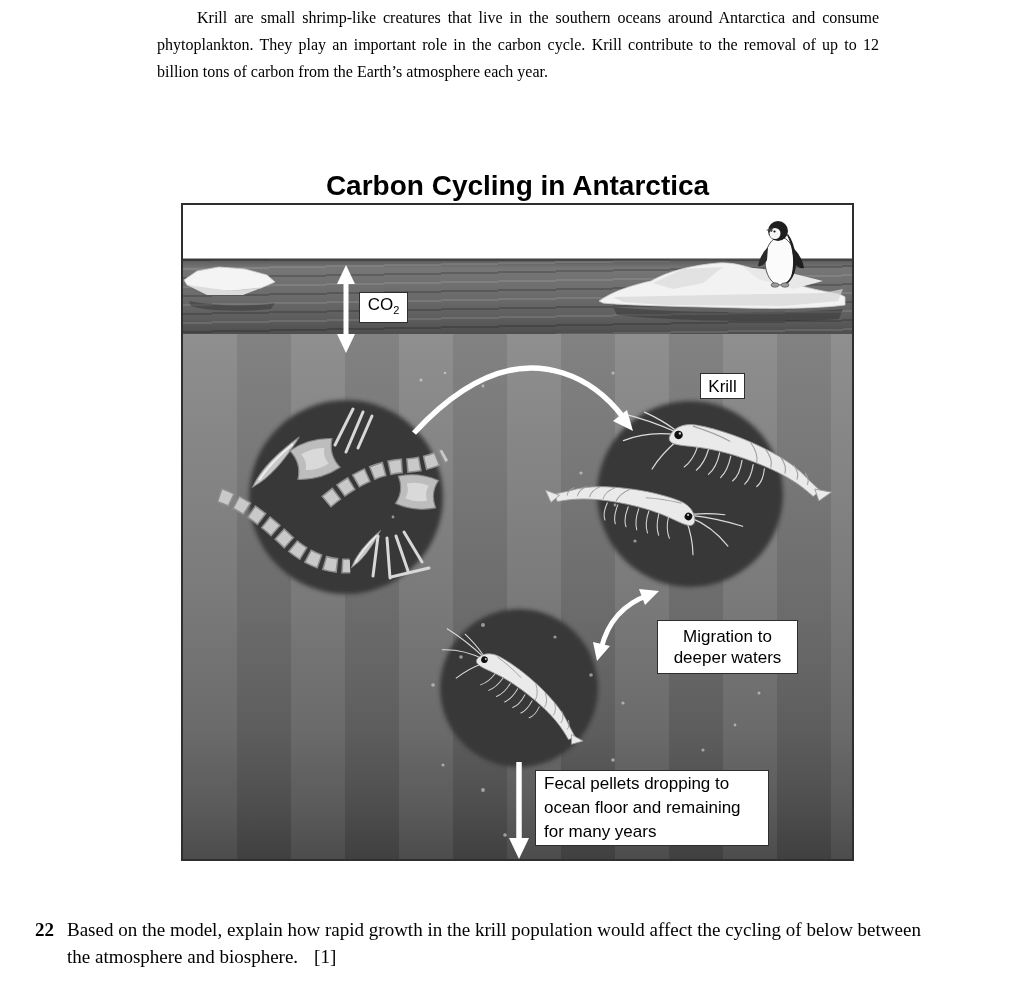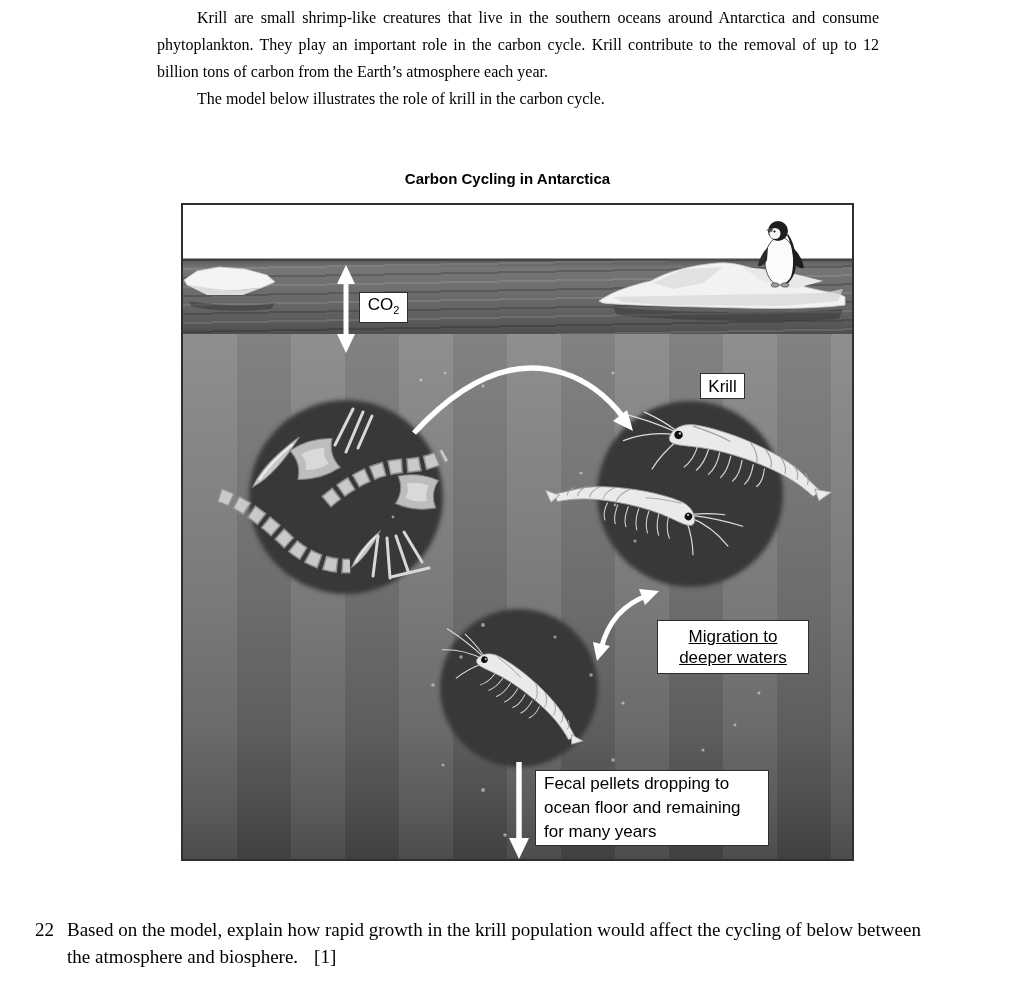--- a/index.html
+++ b/index.html
@@ -7,22 +7,22 @@
     position:relative;width:1022px;height:986px;background:#ffffff;
     font-family:"Liberation Serif", serif;color:#000;overflow:hidden;
   }
   
   .intro{position:absolute;left:157px;top:4px;width:722px;
     font-size:16px;line-height:27px;}
   .intro p{margin:0;}
   .p1{text-align:justify;text-indent:40px;}
   .p2{margin-top:6px;text-indent:40px;}
   
-  .fig-title{position:absolute;left:171px;top:170px;width:673px;text-align:center;
-    font-family:"Liberation Sans", sans-serif;font-weight:bold;font-size:15px;}
+  .fig-title{position:absolute;left:181px;top:170px;width:673px;text-align:center;
+    font-family:"Liberation Sans", sans-serif;font-weight:bold;font-size:28px;}
   #diagram{
     position:absolute;left:181px;top:203px;width:673px;height:658px;
     border:2px solid #2f2f2f;box-sizing:border-box;overflow:hidden;background:#fff;
   }
   .sky{position:absolute;left:0;top:0;width:100%;height:54px;background:#ffffff;}
   .surface-band{position:absolute;left:0;top:54px;width:100%;height:75px;
     background:
       repeating-linear-gradient(179deg,
         rgba(15,15,15,0.22) 0 2px, transparent 2px 9px,
         rgba(235,235,235,0.12) 9px 11px, transparent 11px 18px),
@@ -35,48 +35,47 @@
   }
   #scene{position:absolute;left:0;top:0;}
   
   .lbl{position:absolute;background:#fff;border:1.5px solid #2e2e2e;box-sizing:border-box;
     font-family:"Liberation Sans", sans-serif;font-size:17px;line-height:21px;color:#000;
     display:flex;align-items:center;justify-content:center;text-align:center;padding:2px 4px;}
   .lbl-co2{left:176px;top:87px;width:49px;height:31px;font-size:17px;}
   .lbl-co2 sub{font-size:11px;}
   .lbl-phyto{left:97px;top:150px;width:130px;height:46px;}
   .lbl-krill{left:517px;top:168px;width:45px;height:26px;}
-  .lbl-migration{left:474px;top:415px;width:152px;height:54px;text-decoration:underline;}
+  .lbl-migration{left:474px;top:415px;width:141px;height:54px;}
   .lbl-fecal{left:352px;top:565px;width:234px;height:76px;
     justify-content:flex-start;text-align:left;line-height:24px;padding:0 8px;}
   
   .ant{stroke:#dcdcdc;stroke-width:1.4;fill:none;stroke-linecap:round;}
   .kbody{fill:#eaeaea;stroke:#9a9a9a;stroke-width:1;}
   .seg{stroke:#a0a0a0;stroke-width:1.2;fill:none;}
   .leg{stroke:#d4d4d4;stroke-width:1.3;fill:none;stroke-linecap:round;}
   .chainOuter{fill:none;stroke:#8e8e8e;stroke-width:15;stroke-dasharray:14 4;}
   .chainInner{fill:none;stroke:#c9c9c9;stroke-width:12;stroke-dasharray:11 7;stroke-dashoffset:-1.5;}
   .needle{stroke:#d8d8d8;stroke-width:3;stroke-linecap:round;}
   .arrow{stroke:#ffffff;fill:none;}
   .ahead{fill:#ffffff;stroke:none;}
   
   .question{position:absolute;left:35px;top:916px;width:940px;display:flex;
     font-size:19px;line-height:27px;}
-  .qnum{font-weight:normal;width:32px;flex:0 0 32px;}
+  .qnum{font-weight:bold;width:32px;flex:0 0 32px;}
   .qtext{width:875px;}
   .qmarks{margin-left:16px;}
 </style>
 </head>
 <body>
 
 <div id="page">
 
   <div class="intro">
     <p class="p1">Krill are small shrimp-like creatures that live in the southern oceans around Antarctica and consume phytoplankton. They play an important role in the carbon cycle. Krill contribute to the removal of up to 12 billion tons of carbon from the Earth’s atmosphere each year.</p>
-    <p class="p2">The model below illustrates the role of krill in the carbon cycle.</p>
   </div>
 
   <div class="fig-title">Carbon Cycling in Antarctica</div>
 
   <div id="diagram">
     <div class="sky"></div>
     <div class="surface-band"></div>
     <div class="deep-water"></div>
 
     <svg id="scene" width="669" height="654" viewBox="0 0 669 654">

